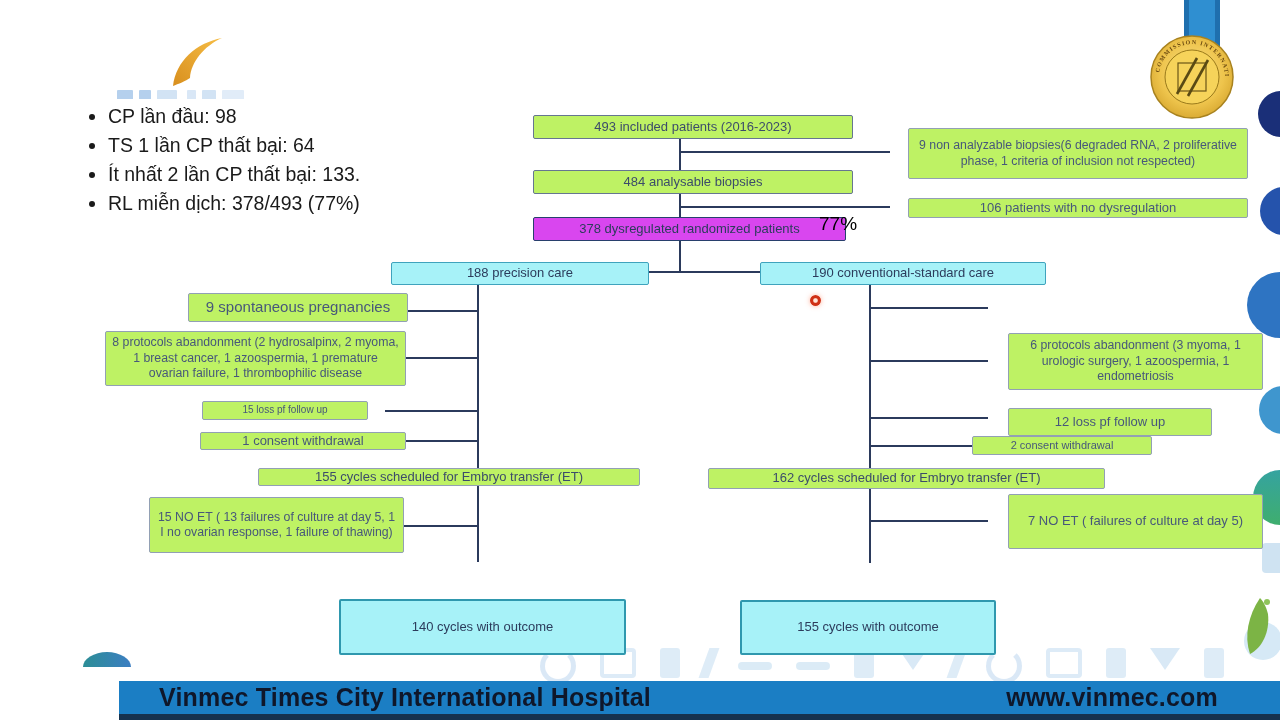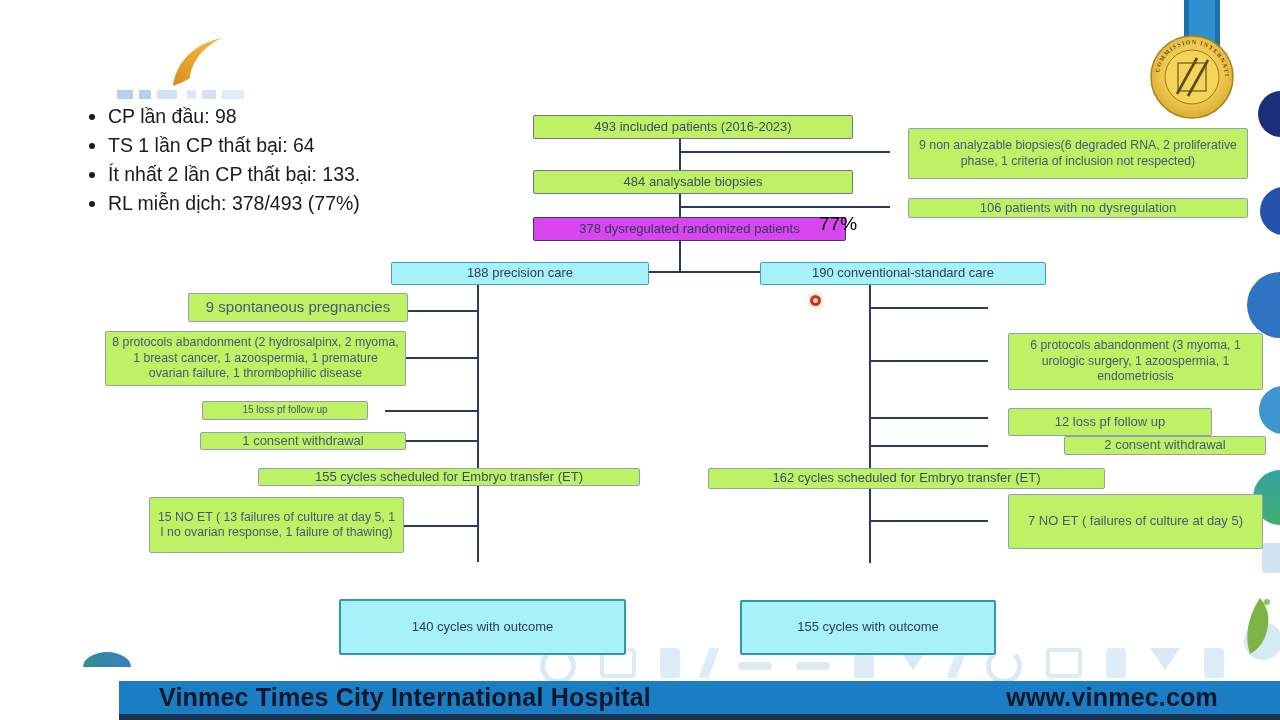--- a/index.html
+++ b/index.html
@@ -110,21 +110,21 @@
   <div class="box small" style="left:168px;top:293px;width:220px;height:29px;font-size:15px;">9 spontaneous pregnancies</div>
   <div class="box small" style="left:85px;top:331px;width:301px;height:55px;">8 protocols abandonment (2 hydrosalpinx, 2 myoma, 1 breast cancer, 1 azoospermia, 1 premature ovarian failure, 1 thrombophilic disease</div>
   <div class="box small" style="left:182px;top:401px;width:166px;height:19px;font-size:10px;">15 loss pf follow up</div>
   <div class="box small" style="left:180px;top:432px;width:206px;height:18px;font-size:13px;">1 consent withdrawal</div>
   <div class="box" style="left:258px;top:468px;width:382px;height:18px;">155 cycles scheduled for Embryo transfer (ET)</div>
   <div class="box small" style="left:129px;top:497px;width:255px;height:56px;">15 NO ET ( 13 failures of culture at day 5, 1 I no ovarian response, 1 failure of thawing)</div>
   <div class="box outcome" style="left:339px;top:561px;width:287px;height:56px;">140 cycles with outcome</div>
 
   <div class="box small" style="left:988px;top:333px;width:255px;height:57px;">6 protocols abandonment (3 myoma, 1 urologic surgery, 1 azoospermia, 1 endometriosis</div>
   <div class="box small" style="left:988px;top:408px;width:204px;height:28px;font-size:13px;">12 loss pf follow up</div>
-  <div class="box small" style="left:1044px;top:436px;width:202px;height:19px;font-size:13px;">2 consent withdrawal</div>
+  <div class="box small" style="left:952px;top:436px;width:180px;height:19px;font-size:11px;">2 consent withdrawal</div>
   <div class="box" style="left:708px;top:468px;width:397px;height:21px;">162 cycles scheduled for Embryo transfer (ET)</div>
   <div class="box small" style="left:988px;top:494px;width:255px;height:55px;font-size:13px;">7 NO ET (  failures of culture at day 5)</div>
   <div class="box outcome" style="left:740px;top:562px;width:256px;height:55px;">155 cycles with outcome</div>
 
   <svg class="badge" width="96" height="126" viewBox="0 0 96 126">
     <defs>
       <radialGradient id="gold" cx="0.5" cy="0.45" r="0.65">
         <stop offset="0" stop-color="#f9e189"></stop>
           <stop offset="0.6" stop-color="#eec44c"></stop>
           <stop offset="1" stop-color="#cf9d26"></stop>

